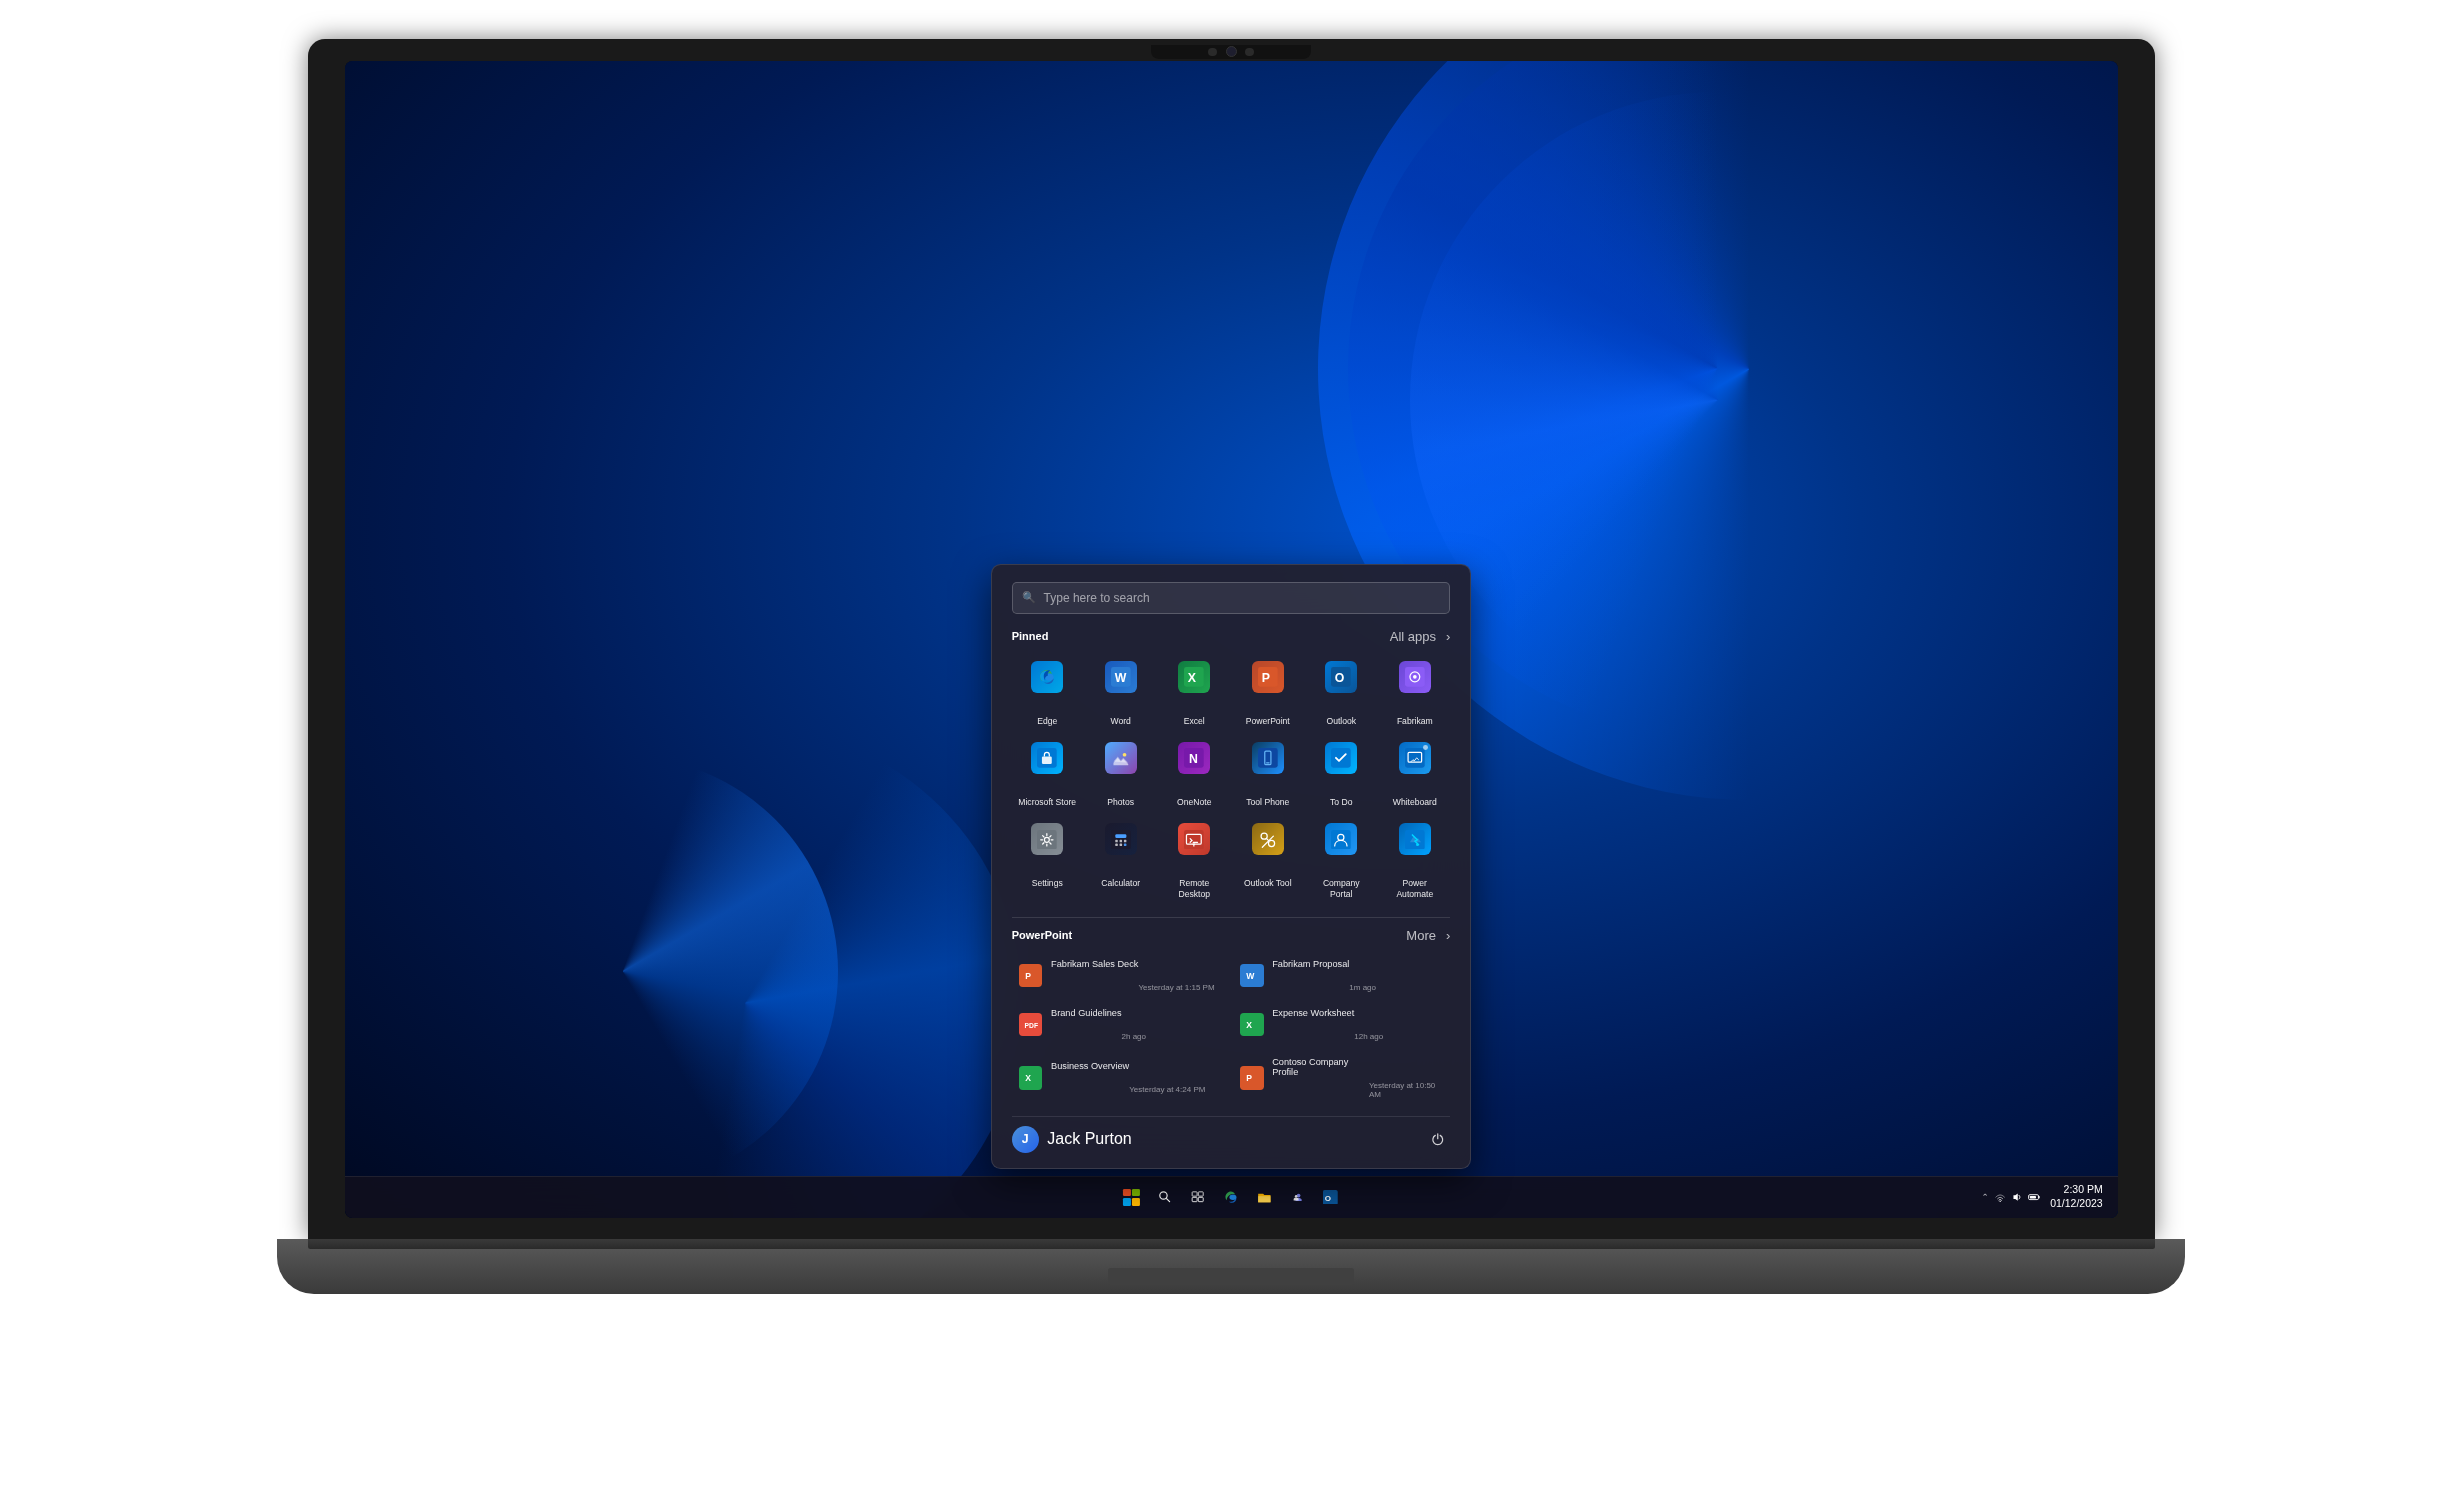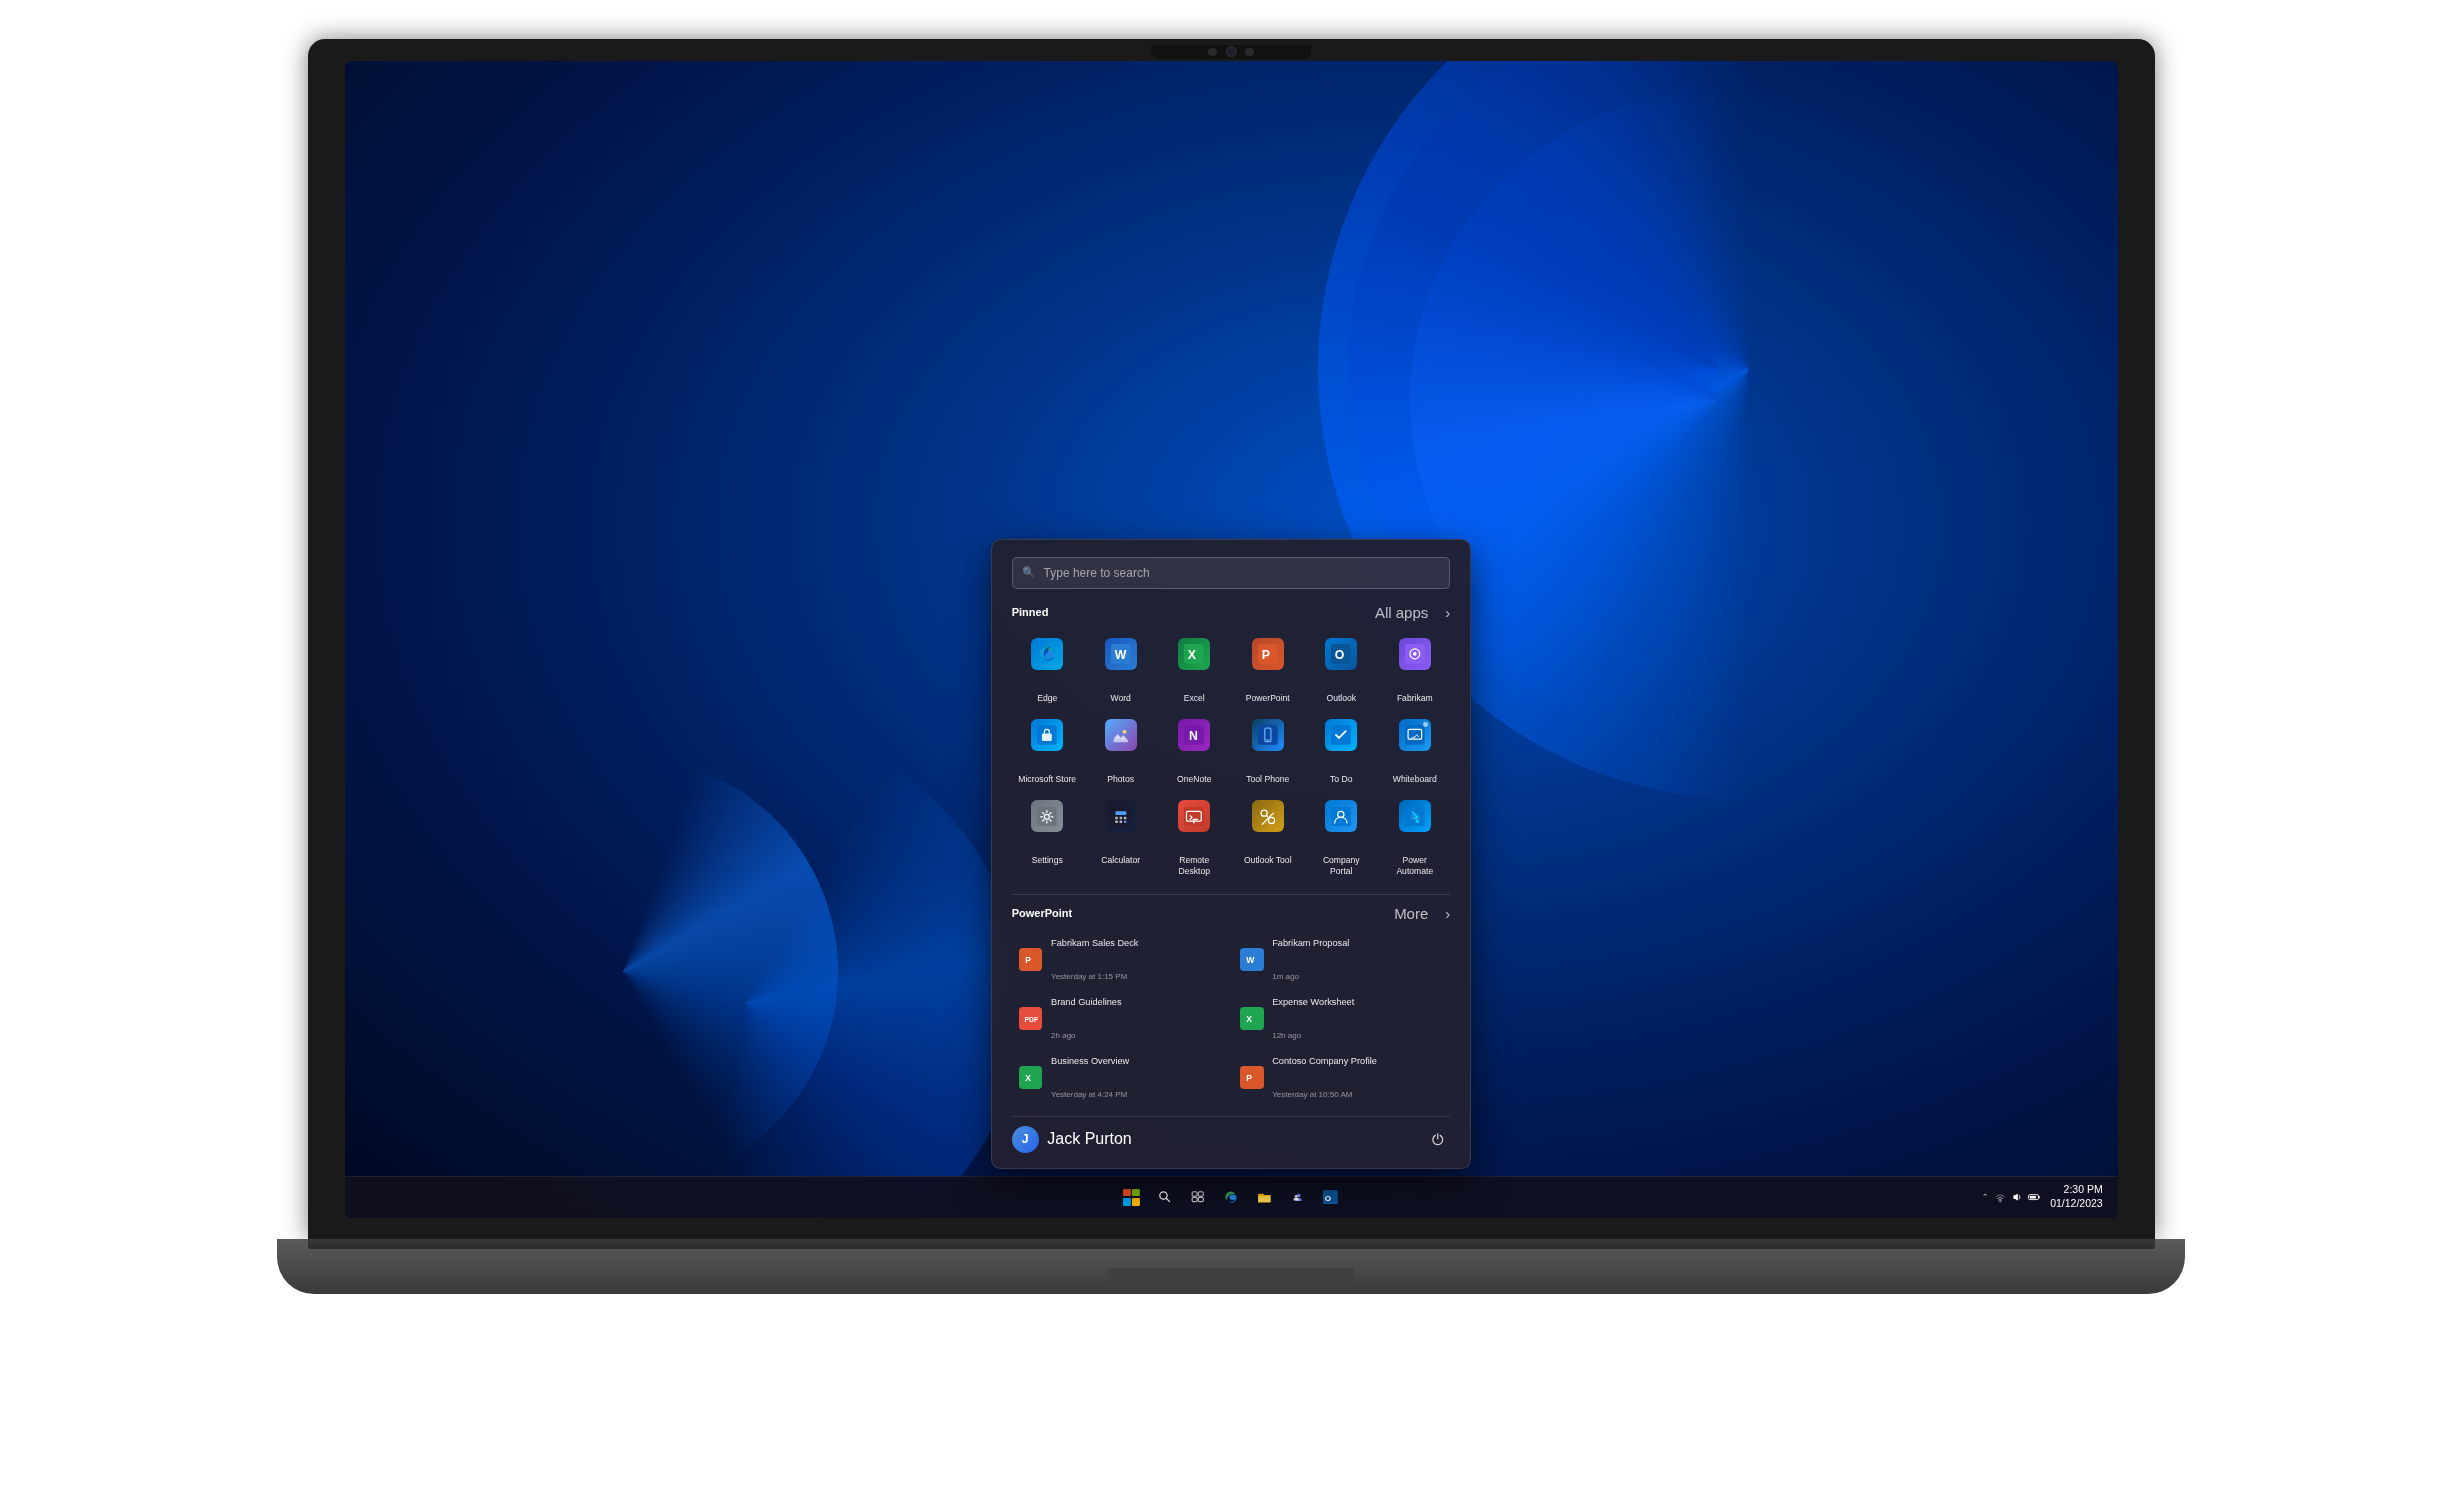--- a/index.html
+++ b/index.html
@@ -245,24 +245,24 @@
       align-items: center;
       margin-bottom: 9.8px;
     }
     .section-title {
       color: #fff;
       font-size: 11px;
       font-weight: 600;
     }
     .section-link {
       color: rgba(255,255,255,0.7);
-      font-size: 15px;
-      display: flex;
-      align-items: center;
-      gap: 17px;
+      font-size: 13px;
+      display: flex;
+      align-items: center;
+      gap: 10px;
       cursor: pointer;
     }
 
     
     .app-grid {
       display: grid;
       grid-template-columns: repeat(6, 1fr);
       gap: 2.5px;
       margin-bottom: 12.3px;
     }
@@ -343,21 +343,20 @@
       border-radius: 3.7px;
       display: flex;
       align-items: center;
       justify-content: center;
       font-size: 13.5px;
       flex-shrink: 0;
     }
 
     .rec-info {
       display: flex;
-      flex-direction: column;
     }
     .rec-name {
       color: rgba(255,255,255,0.9);
       font-size: 9.2px;
       font-weight: 500;
     }
     .rec-time {
       color: rgba(255,255,255,0.5);
       font-size: 8px;
       margin-top: 24px;

